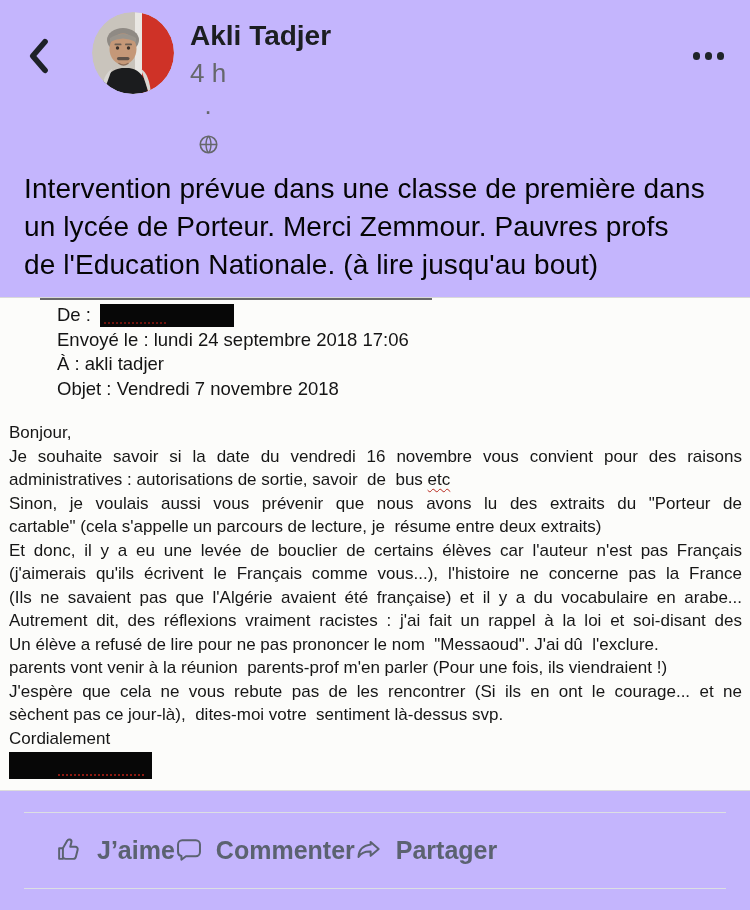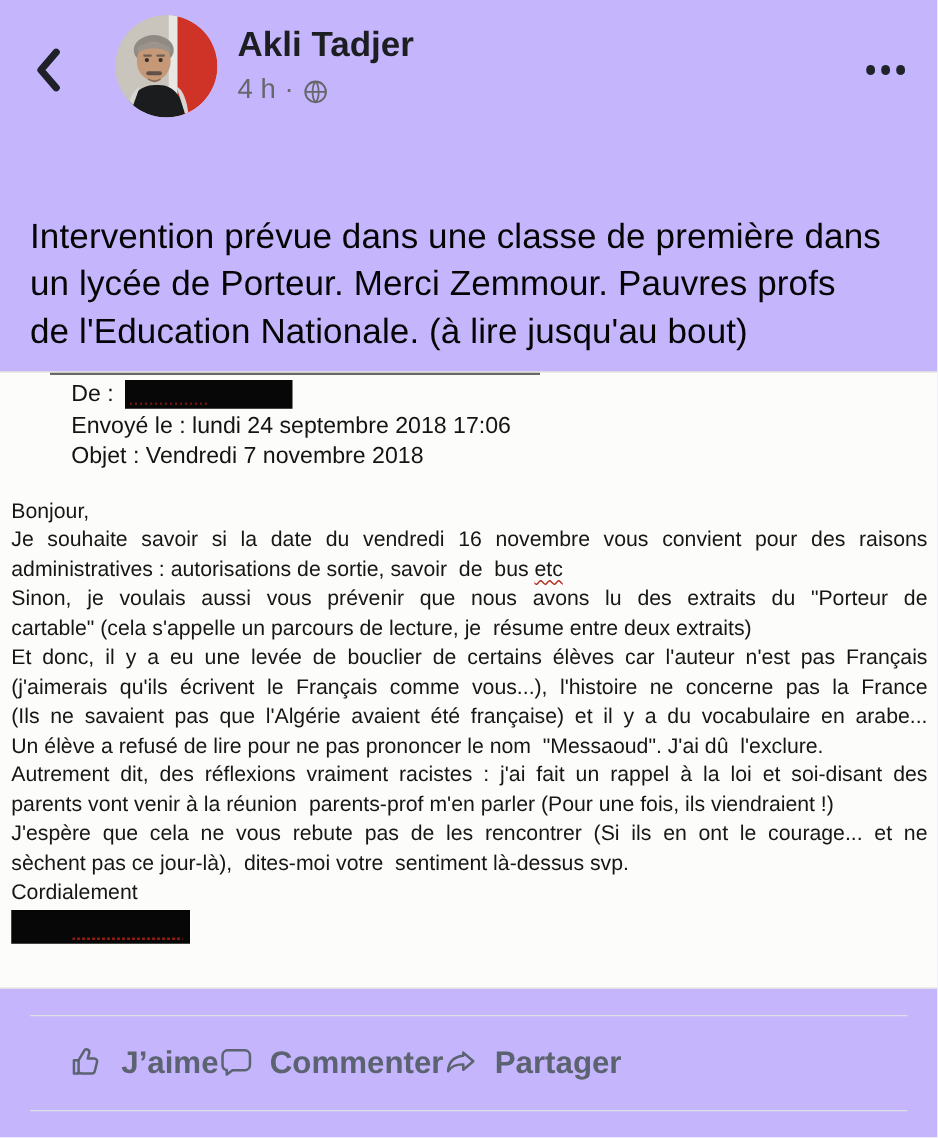--- a/index.html
+++ b/index.html
@@ -4,22 +4,22 @@
 <style>
   html,body{margin:0;padding:0;background:#fff;}
   #screen{position:relative;width:750px;height:910px;background:#c4b5fd;overflow:hidden;
           font-family:"Liberation Sans", sans-serif;}
 
   
   .back-btn{position:absolute;left:22px;top:36px;width:34px;height:42px;display:flex;
             align-items:center;justify-content:center;cursor:pointer;background:none;border:none;padding:0;}
   .avatar{position:absolute;left:92px;top:12px;width:82px;height:82px;border-radius:50%;overflow:hidden;cursor:pointer;}
   .author-name{position:absolute;left:190px;top:20px;font-size:28px;font-weight:700;color:#1c1e21;cursor:pointer;}
-  .meta-row{position:absolute;left:190px;top:58px;display:flex;align-items:flex-end;gap:7px;
-            color:#65676b;font-size:22px;}
+  .meta-row{position:absolute;left:190px;top:58px;display:flex;align-items:center;gap:7px;
+            color:#65676b;font-size:26px;flex-direction:column;}
   .menu-btn{position:absolute;right:24px;top:46px;display:flex;gap:4.5px;align-items:center;
             background:none;border:none;cursor:pointer;padding:6px 2px;}
   .menu-btn i{width:7.5px;height:7.5px;border-radius:50%;background:#20242a;display:block;}
 
   
   .post-text{position:absolute;left:24px;top:170px;width:706px;color:#050505;
              font-size:28px;line-height:38px;letter-spacing:.1px;}
   .post-text div{white-space:nowrap;}
 
   
@@ -123,34 +123,35 @@
     <div class="email-topline"></div>
     <div class="email-inner">
       <div class="eh">
         <div class="from-row">
           <span>De :</span>
           <span class="redact from">
               <span class="squiggle"></span>
             </span>
         </div>
         <div>Envoyé le : lundi 24 septembre 2018 17:06</div>
+        <div>À : akli tadjer</div>
         <div>Objet : Vendredi 7 novembre 2018</div>
       </div>
 
       <div class="ebody">
         <div class="ln lline">Bonjour,</div>
         <div class="ln jline">Je souhaite savoir si la date du vendredi 16 novembre vous convient  pour des raisons</div>
         <div class="ln lline"><span>administratives : autorisations de sortie, savoir  de  bus </span><span class="misspell">etc</span></div>
         <div class="ln jline">Sinon, je voulais aussi vous prévenir que nous avons lu des extraits  du "Porteur de</div>
         <div class="ln lline">cartable" (cela s'appelle un parcours de lecture, je  résume entre deux extraits)</div>
         <div class="ln jline">Et donc, il y a eu une levée de bouclier de certains élèves car  l'auteur n'est pas Français</div>
         <div class="ln jline">(j'aimerais qu'ils écrivent le Français  comme vous...), l'histoire ne concerne pas la France</div>
         <div class="ln jline">(Ils ne  savaient  pas que l'Algérie avaient été française) et il y a du vocabulaire en  arabe...</div>
+        <div class="ln jline">Autrement dit, des réflexions vraiment racistes : j'ai fait un  rappel  à la loi et soi-disant des</div>
         <div class="ln lline">Un élève a refusé de lire pour ne pas prononcer le nom  "Messaoud". J'ai dû  l'exclure.</div>
-        <div class="ln jline">Autrement dit, des réflexions vraiment racistes : j'ai fait un  rappel  à la loi et soi-disant des</div>
         <div class="ln lline">parents vont venir à la réunion  parents-prof m'en parler (Pour une fois, ils viendraient !)</div>
         <div class="ln jline">J'espère que cela ne vous rebute pas de les rencontrer (Si ils en  ont  le courage... et ne</div>
         <div class="ln lline">sèchent pas ce jour-là),  dites-moi votre  sentiment là-dessus svp.</div>
         <div class="ln lline">Cordialement</div>
         <span class="redact sig"><span class="squiggle"></span></span>
       </div>
     </div>
   </div>
 
   <div class="divider div-top"></div>

